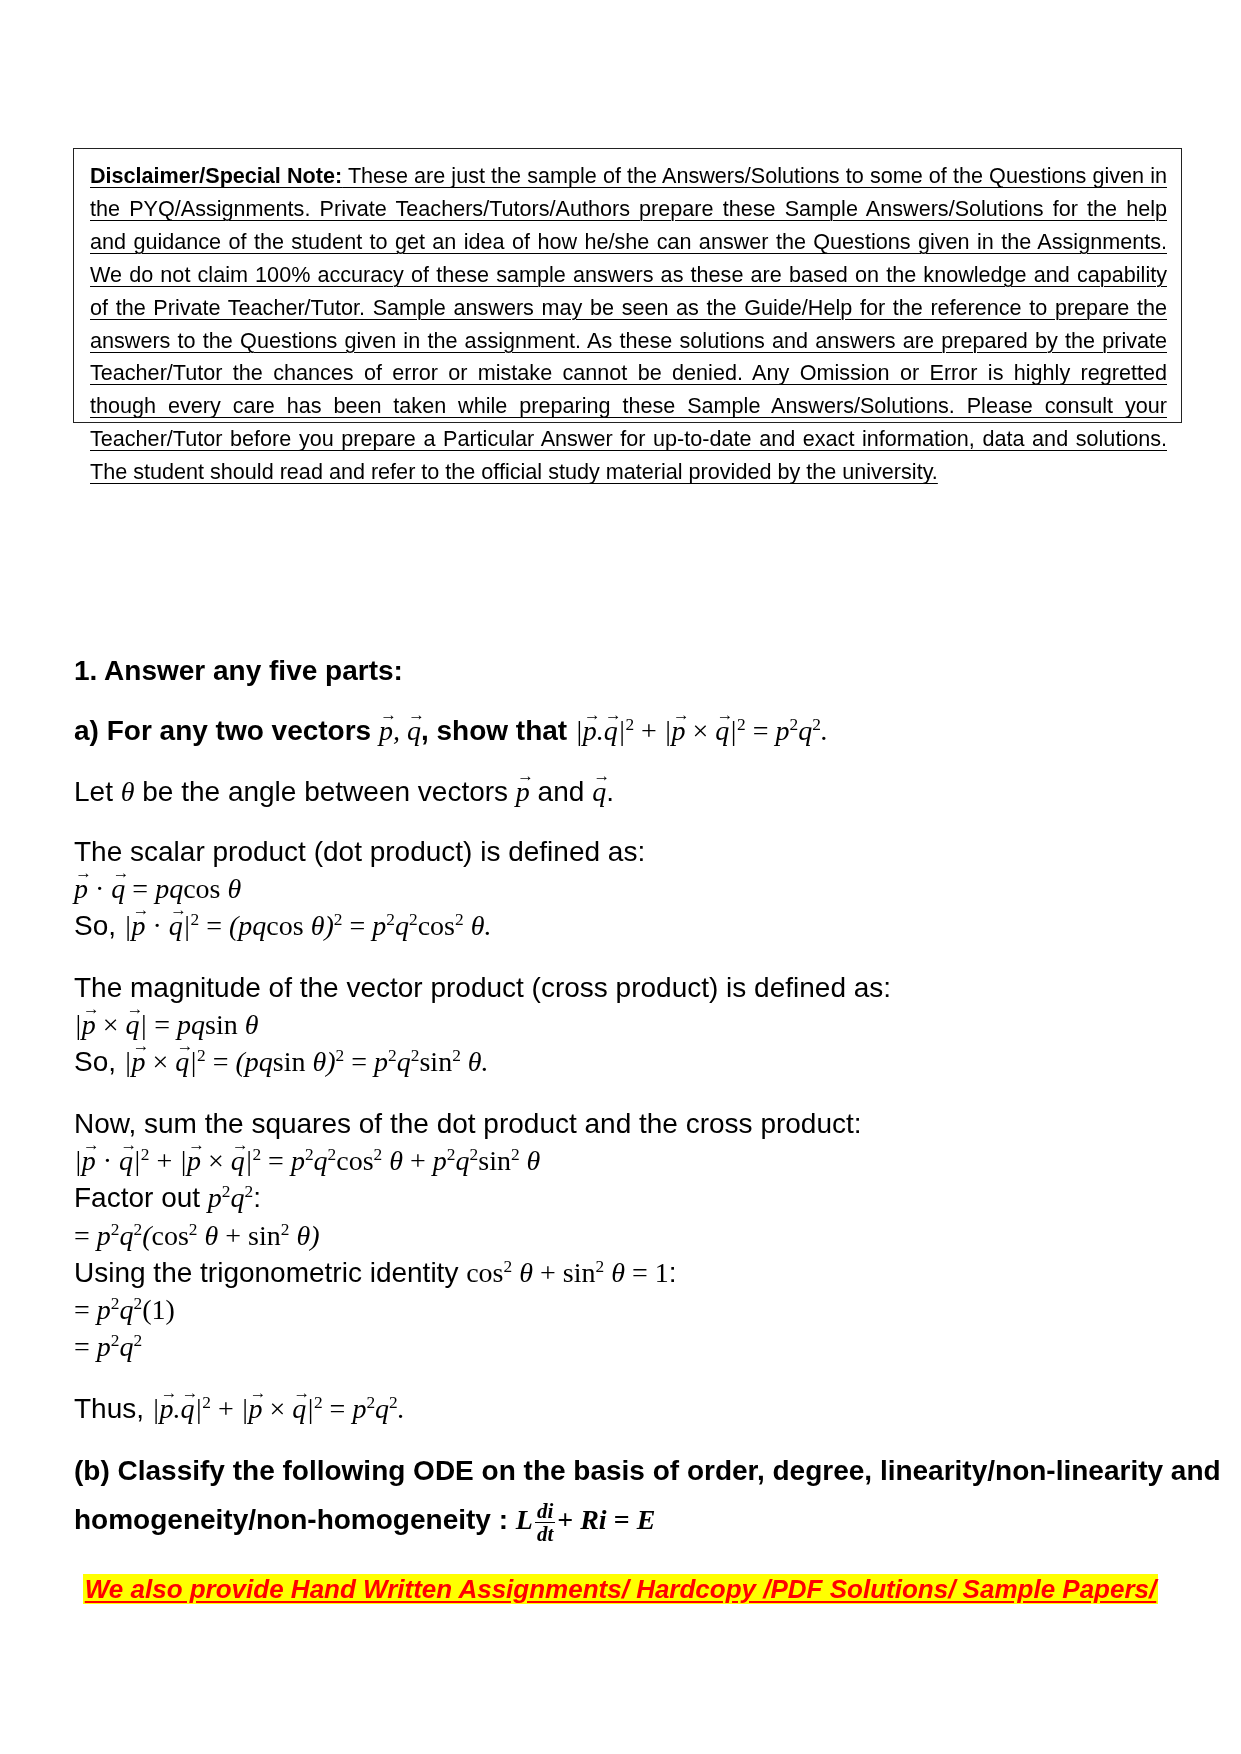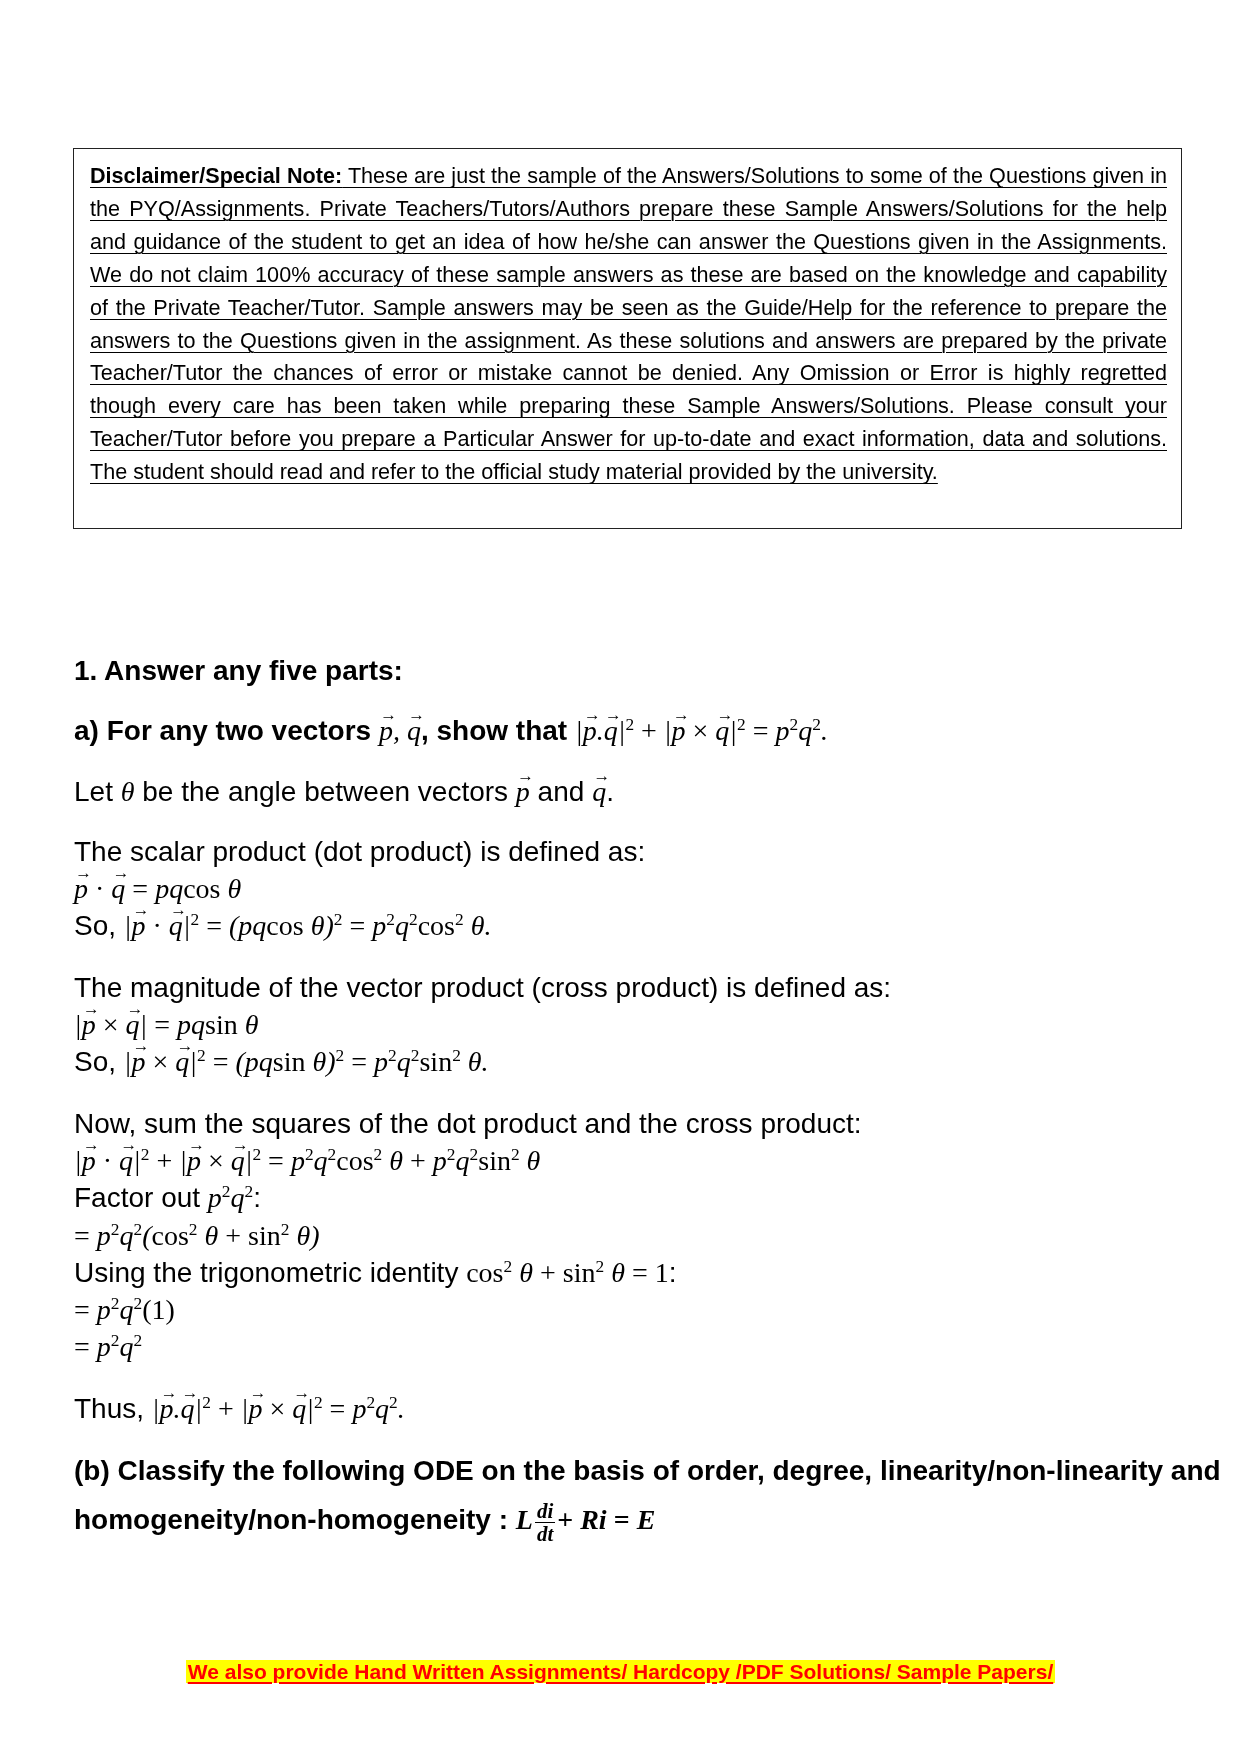--- a/index.html
+++ b/index.html
@@ -4,31 +4,31 @@
 <style>
   html, body { margin: 0; padding: 0; background: #ffffff; }
   body { width: 1241px; height: 1754px; position: relative; overflow: hidden;
          font-family: "Liberation Sans", sans-serif; color: #000; }
   .math { font-family: "Liberation Serif", "DejaVu Serif", serif; font-style: italic; }
   .mrm { font-family: "Liberation Serif", "DejaVu Serif", serif; font-style: normal; }
   .vec { position: relative; display: inline-block; }
   .vec::before { content: "\2192"; position: absolute; top: -0.62em; left: 0.08em; font-size: 0.6em; font-style: normal; }
   sup { font-size: 0.62em; vertical-align: 0.55em; line-height: 0; }
 
-  #disclaimer { position: absolute; left: 73px; top: 148px; width: 1109px; height: 381px;
+  #disclaimer { position: absolute; left: 73px; top: 148px; width: 1109px; height: 275px;
      border: 1.5px solid #222; box-sizing: border-box; padding: 11px 14px 0 16px; }
   #disclaimer p { margin: 0; font-size: 21.6px; line-height: 32.9px; text-align: justify;
      text-decoration: underline; text-underline-offset: 4px; text-decoration-thickness: 1.4px; }
   #disclaimer b { font-weight: bold; }
 
   .line { position: absolute; left: 74px; font-size: 28px; white-space: nowrap; }
   .bold { font-weight: bold; }
 
-  #footer { position: absolute; left: 0; width: 1241px; top: 1655px; text-align: center;
-    font-weight: bold; color: #ff0000; font-size: 21px; line-height: 34px; }
+  #footer { position: absolute; left: 0; width: 1241px; top: 1572px; text-align: center;
+    font-weight: bold; font-style: italic; color: #ff0000; font-size: 26px; line-height: 34px; }
   #footer span { background: #ffff00; text-decoration: underline; text-decoration-color: #ff0000;
     text-underline-offset: 3px; padding: 0 2px; }
 
   .frac { display: inline-block; vertical-align: middle; text-align: right; font-size: 0.75em; line-height: 1.05; margin: 0 2px; font-style: italic; }
   .frac .num { display: block; border-bottom: 1.5px solid #000; padding: 0 2px; }
   .frac .den { display: block; padding: 0 2px; }
 </style>
 </head>
 <body>
 

